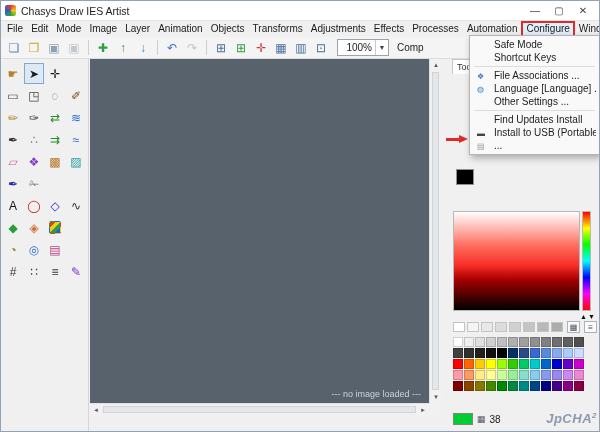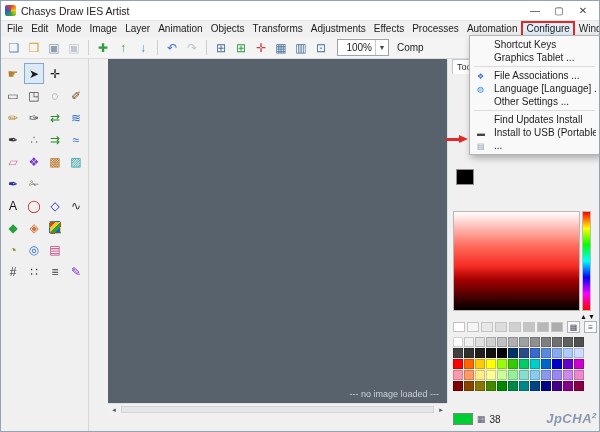--- a/index.html
+++ b/index.html
@@ -40,21 +40,21 @@
              background:#f0f0f0; border-right:1px solid #d6d6d6;
              display:grid; grid-template-columns:repeat(4,20px); grid-auto-rows:21px;
              gap:1px; padding:4px 2px; align-content:start; justify-content:center; }
   .tool { display:flex; align-items:center; justify-content:center; font-size:12px;
           border:1px solid transparent; }
   .tool.active { border:1px solid #86a8c8; background:#dcE9f6; }
   .tool.blank { visibility:hidden; }
   .tool.rainbow { background:linear-gradient(135deg,#e23a2a 0 25%,#eecc22 0 50%,#2aa43a 0 75%,#2a5ae2 0); border-radius:2px; margin:4px; }
 
   
-  .canvas { position:absolute; left:89px; top:58px; width:351px; height:356px;margin-left:18px; }
+  .canvas { position:absolute; left:89px; top:58px; width:351px; height:356px; }
   .canvasdark { position:absolute; left:0; top:0; right:12px; bottom:12px; }
   .noimg { position:absolute; right:8px; bottom:4px; font-size:9px; color:#ccd2d8; }
   .vscroll { position:absolute; right:0; top:0; width:12px; bottom:12px; background:#f1f1f1;
              border-left:1px solid #e0e0e0; display:flex; flex-direction:column; }
   .hscroll { position:absolute; left:0; bottom:0; right:12px; height:12px; background:#f1f1f1;
              border-top:1px solid #e0e0e0; display:flex; }
   .scrbtn { width:12px; height:12px; display:flex; align-items:center; justify-content:center;
             font-size:7px; color:#555; background:#f1f1f1; }
   .vthumb { flex:1; margin:1px 2px; background:#e4e6e8; border:1px solid #d0d4d8; }
   .hthumb { flex:1; margin:2px 1px; background:#e4e6e8; border:1px solid #d0d4d8; }
@@ -307,22 +307,22 @@
       </div>
     <div class="rstatus">
       <span class="curcolor" style="background: rgb(0, 204, 51);"></span>
       <span class="rsicon">▦</span>
       <span class="rsval">38</span>
       <span class="brand"><span>JpCHA</span><sup>2</sup></span>
     </div>
   </div>
 
   <div class="ctxmenu">
+      <div class="mitem"><span>Safe Mode</span></div>
       <div class="mitem"><span>Shortcut Keys</span></div>
-      <div class="mitem"><span>Graphics Tablet ...</span></div>
       <div class="msep"></div>
       <div class="mitem"><span class="micon" style="color: rgb(58, 111, 208);">❖</span><span>File Associations ...</span></div>
       <div class="mitem"><span class="micon" style="color: rgb(42, 138, 208);">◍</span><span>Language [Language] ...</span></div>
       <div class="mitem"><span>Other Settings ...</span></div>
       <div class="msep"></div>
       <div class="mitem"><span>Find Updates Install</span></div>
       <div class="mitem"><span class="micon" style="color: rgb(68, 68, 68);">▬</span><span>Install to USB (Portable)</span></div>
       <div class="mitem"><span class="micon" style="color: rgb(138, 152, 168);">▤</span><span>...</span></div>
     </div>
 

